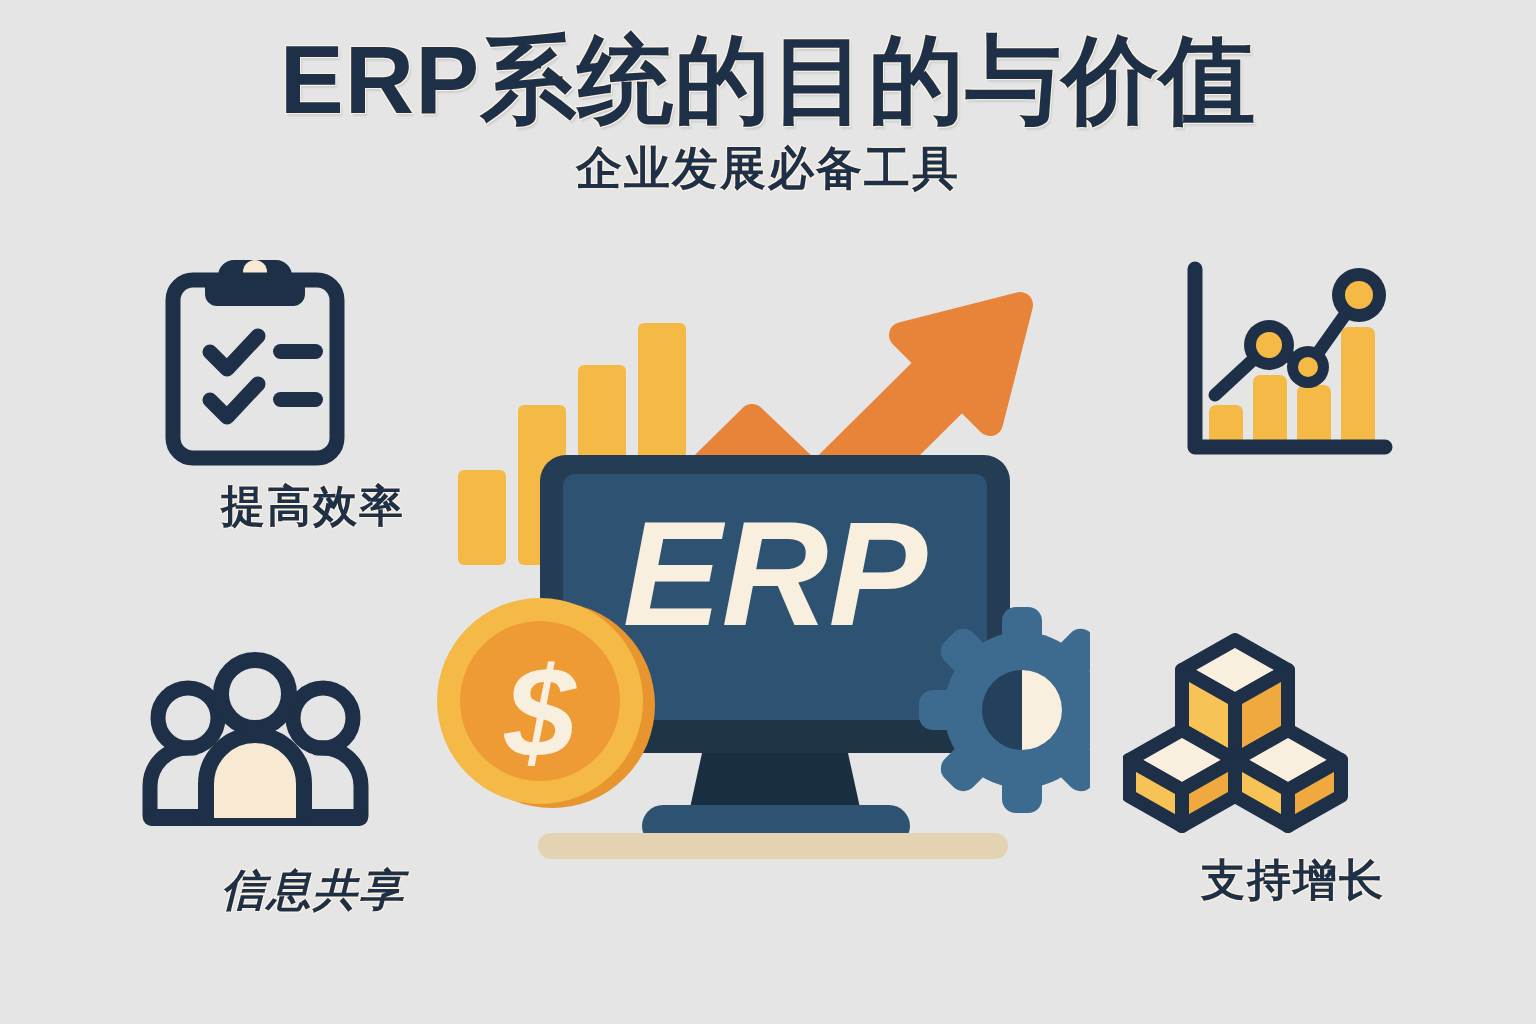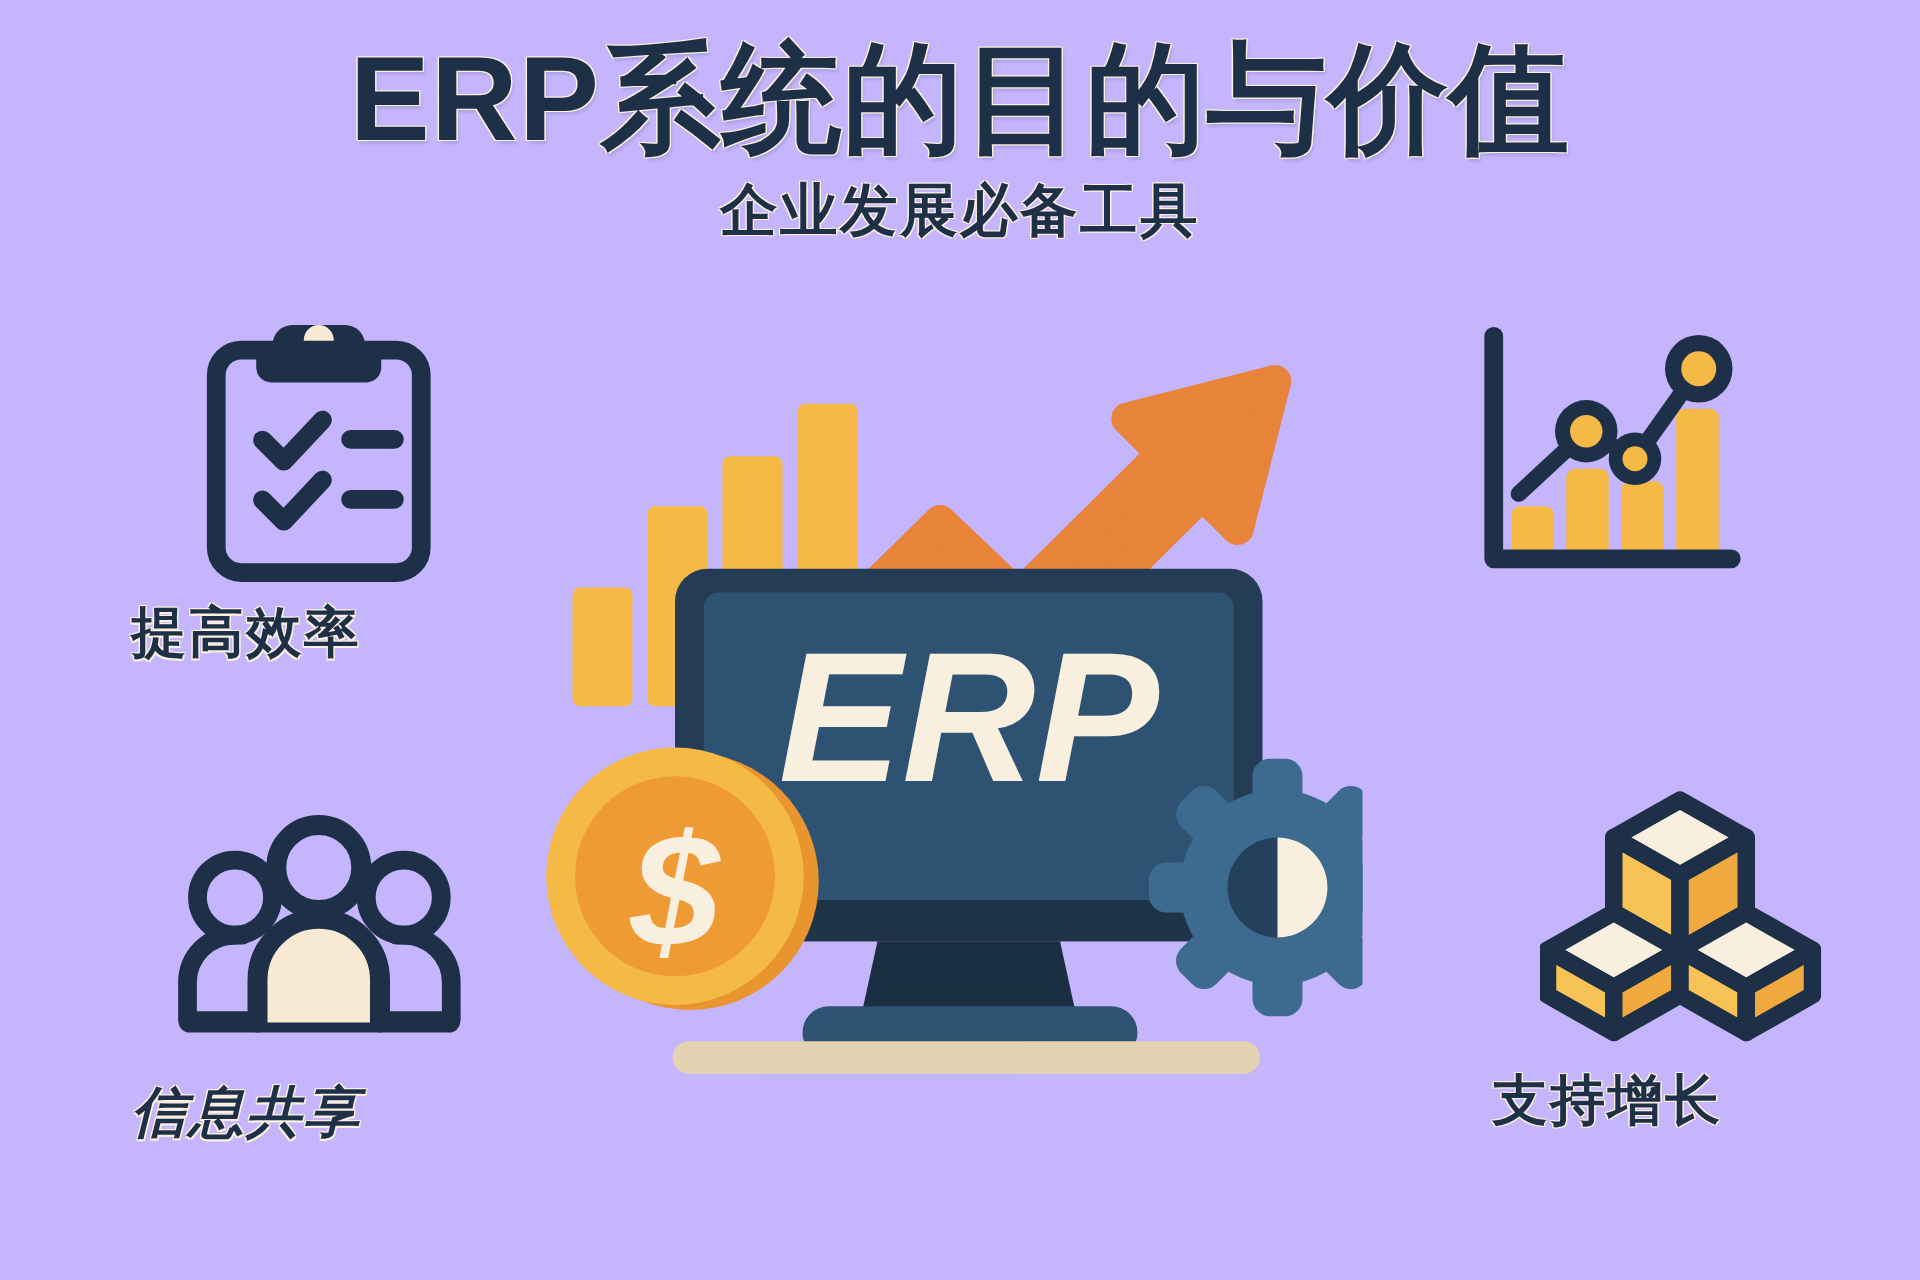--- a/index.html
+++ b/index.html
@@ -9,21 +9,21 @@
   body {
     width: 1536px;
     height: 1024px;
     overflow: hidden;
     font-family: "Liberation Sans", "DejaVu Sans", sans-serif;
   }
   #canvas {
     position: relative;
     width: 1536px;
     height: 1024px;
-    background: #c4b5fd;
+    background: #e5e5e5;
     overflow: hidden;
   }
 
   
   #header {
     position: absolute;
     left: 0;
     top: 28px;
     width: 1536px;
     text-align: center;
@@ -53,21 +53,21 @@
       -1px -1px 0 #FBF1E0,
       1px -1px 0 #FBF1E0,
       -1px 1px 0 #FBF1E0;
     white-space: nowrap;
   }
 
   
   .feature {
     position: absolute;
     width: 300px;
-    text-align: left;
+    text-align: right;
   }
   .feature .icon-wrap {
     height: 215px;
     display: flex;
     align-items: center;
     justify-content: center;
   }
   .feature .feature-label {
     margin-top: 10px;
     font-size: 44px;
@@ -77,21 +77,21 @@
     text-shadow:
       1px 1px 0 #FBF1E0,
       -1px -1px 0 #FBF1E0,
       1px -1px 0 #FBF1E0,
       -1px 1px 0 #FBF1E0;
     white-space: nowrap;
   }
   #feature-tl { left: 105px;  top: 252px; }
   #feature-tr { left: 1135px; top: 252px; }
   #feature-bl { left: 105px;  top: 636px; font-style: italic; }
-  #feature-br { left: 1194px; top: 626px; }
+  #feature-br { left: 1085px; top: 626px; }
 
   
   #center-illustration {
     position: absolute;
     left: 430px;
     top: 265px;
     width: 660px;
     height: 600px;
     font-style: italic;
   }

